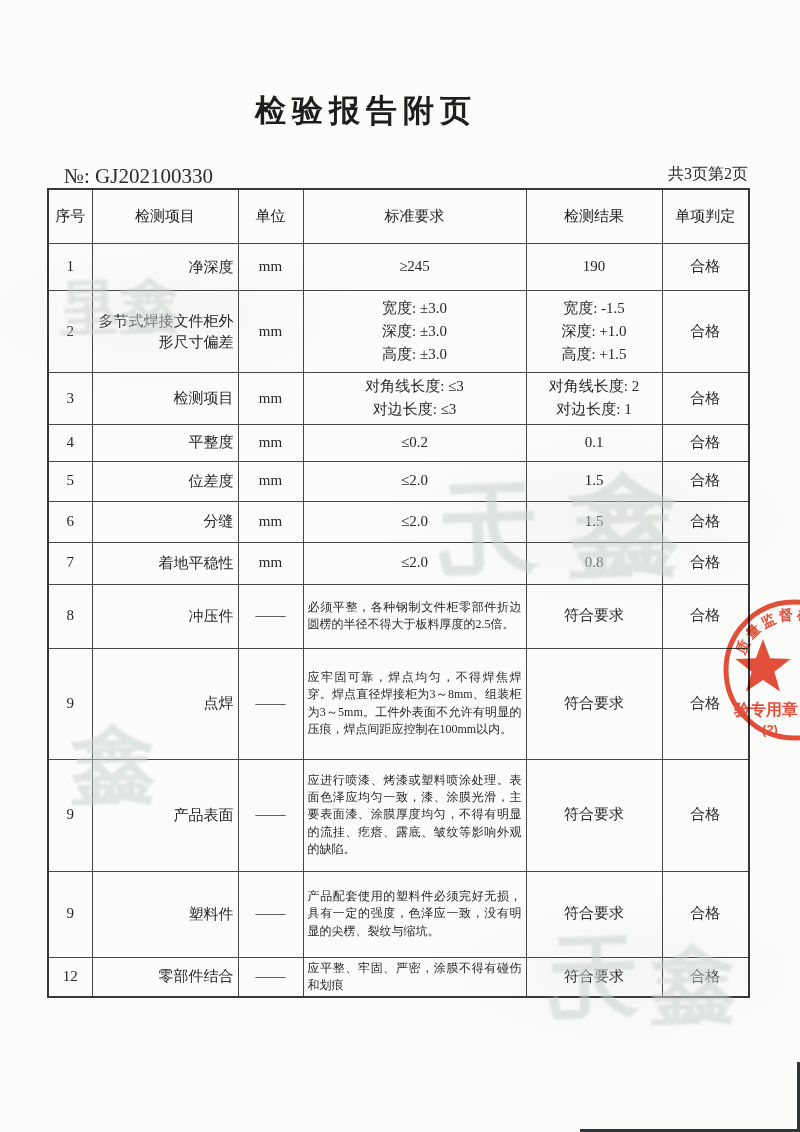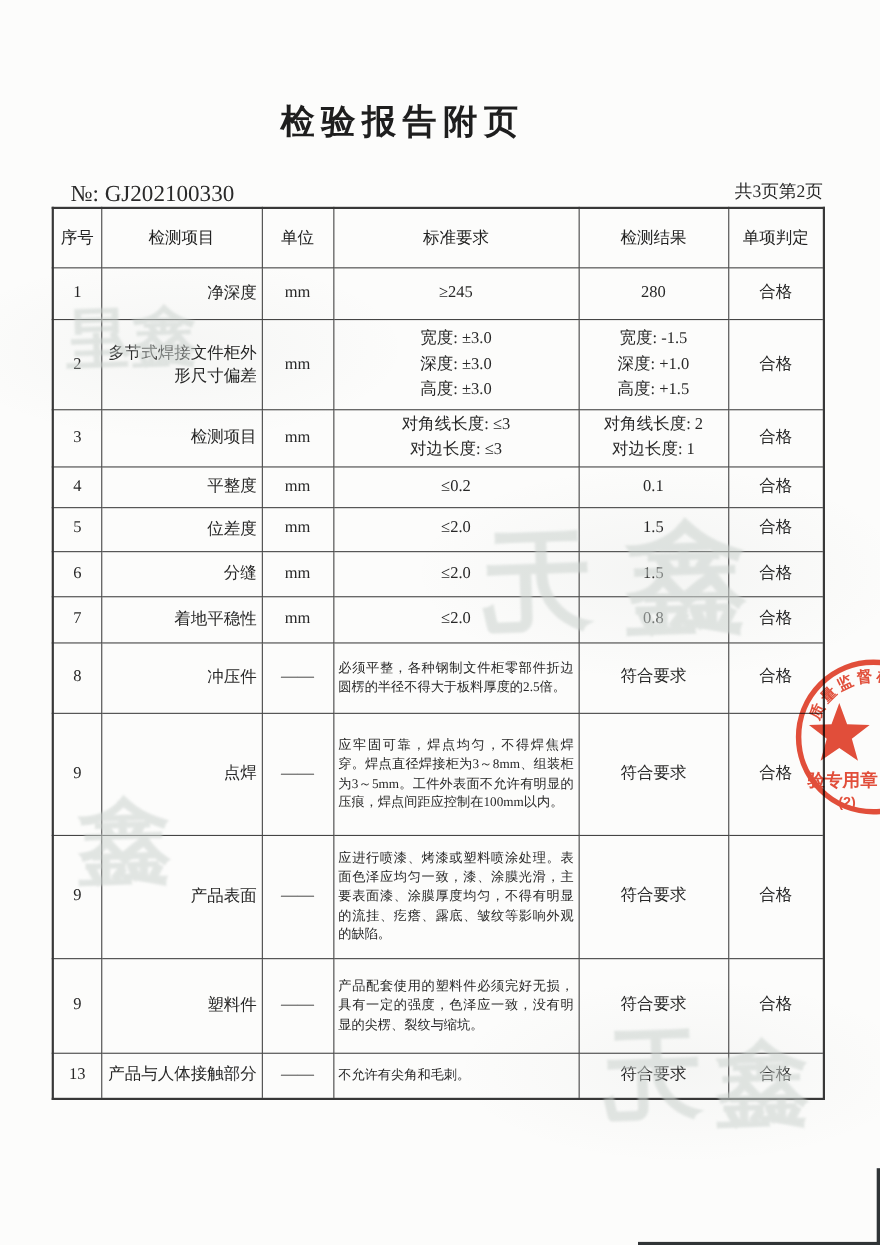--- a/index.html
+++ b/index.html
@@ -64,21 +64,21 @@
           <th>检测结果</th>
           <th>单项判定</th>
         </tr>
       </thead>
     <tbody>
         <tr style="height: 47px;">
           <td class="c">1</td>
           <td class="l">净深度</td>
           <td class="c">mm</td>
           <td class="c">≥245</td>
-          <td class="c">280</td>
+          <td class="c">190</td>
           <td class="c">合格</td>
         </tr>
         <tr style="height: 82px;">
           <td class="c">2</td>
           <td class="l">多节式焊接文件柜外形尺寸偏差</td>
           <td class="c">mm</td>
           <td class="c">宽度: ±3.0
 深度: ±3.0
 高度: ±3.0</td>
           <td class="c">宽度: -1.5
@@ -153,25 +153,25 @@
           <td class="c">合格</td>
         </tr>
         <tr style="height: 86px;">
           <td class="c">9</td>
           <td class="l">塑料件</td>
           <td class="c">——</td>
           <td class="j">产品配套使用的塑料件必须完好无损，具有一定的强度，色泽应一致，没有明显的尖楞、裂纹与缩坑。</td>
           <td class="c">符合要求</td>
           <td class="c">合格</td>
         </tr>
-        <tr style="height: 42px;">
-          <td class="c">13</td>
-          <td class="l">产品与人体接触部分</td>
+        <tr style="height: 40px;">
+          <td class="c">12</td>
+          <td class="l">零部件结合</td>
           <td class="c">——</td>
-          <td class="j">不允许有尖角和毛刺。</td>
+          <td class="j">应平整、牢固、严密，涂膜不得有碰伤和划痕</td>
           <td class="c">符合要求</td>
           <td class="c">合格</td>
         </tr>
       </tbody>
   </table>
 
   <svg class="seal" viewBox="0 0 170 192" xmlns="http://www.w3.org/2000/svg">
     <defs>
       <path id="sealArc" d="M 45.1 110.8 A 52 52 0 1 1 142.9 110.8" fill="none"></path>
     </defs>

